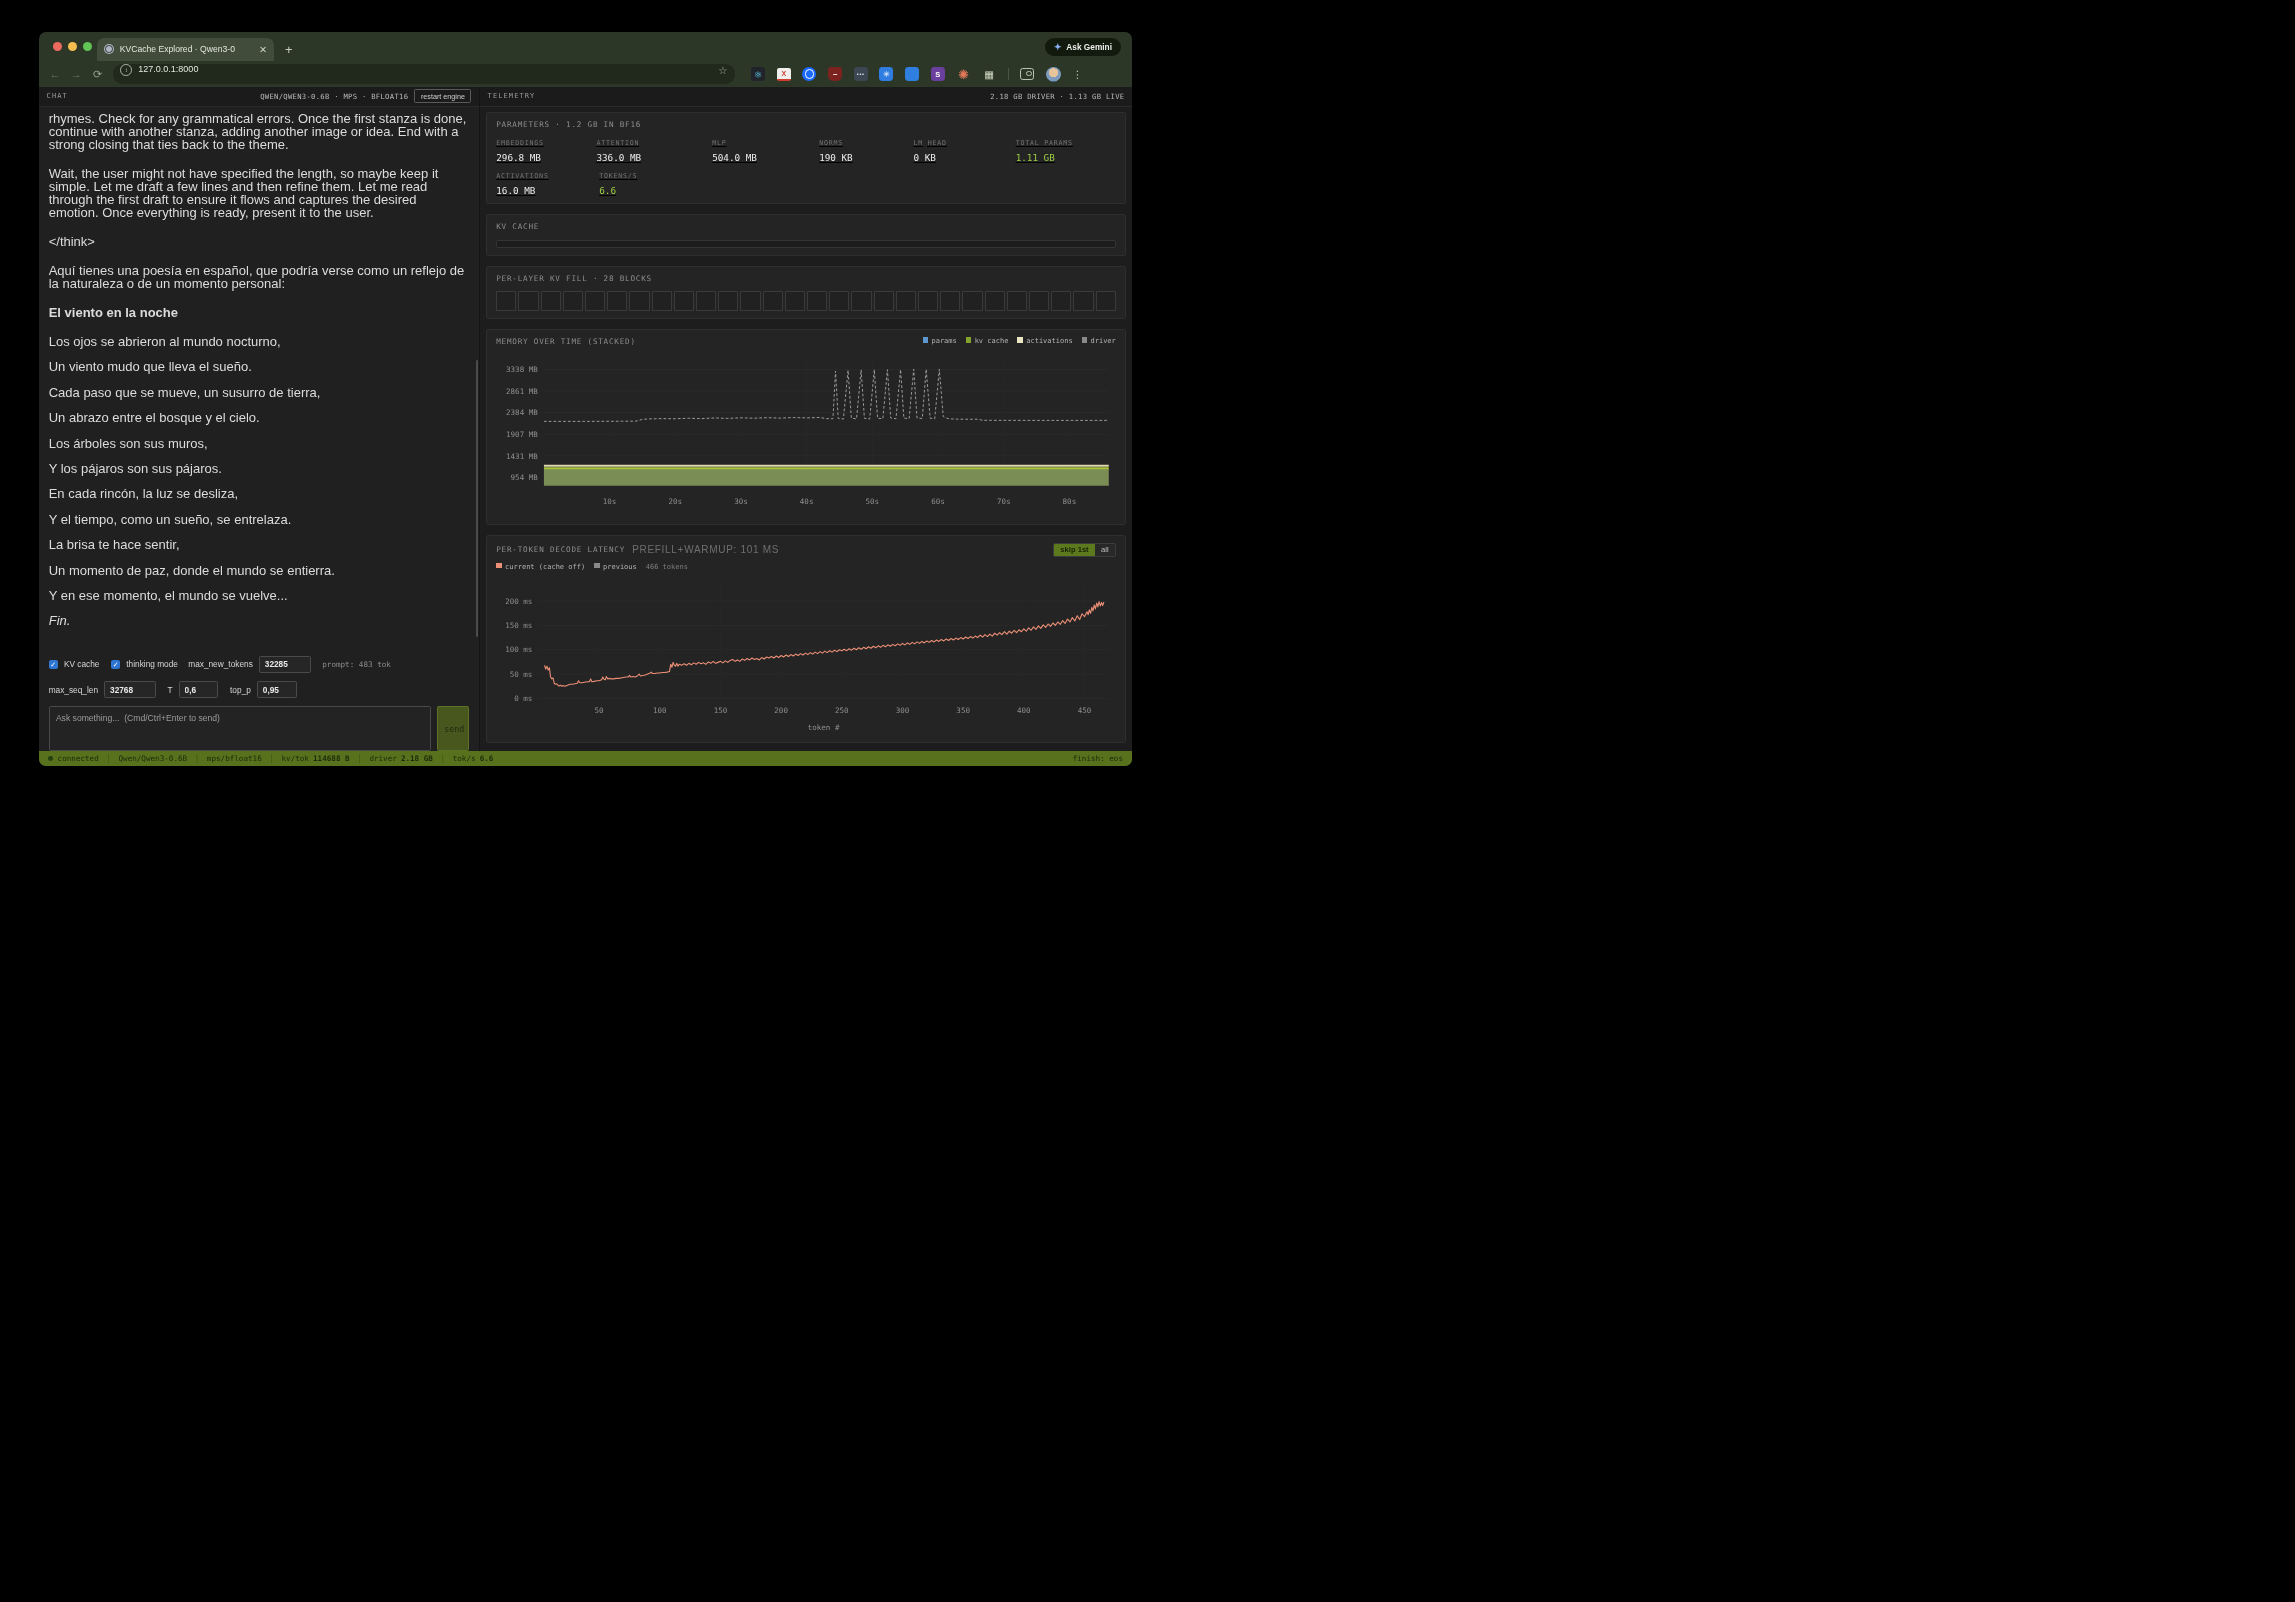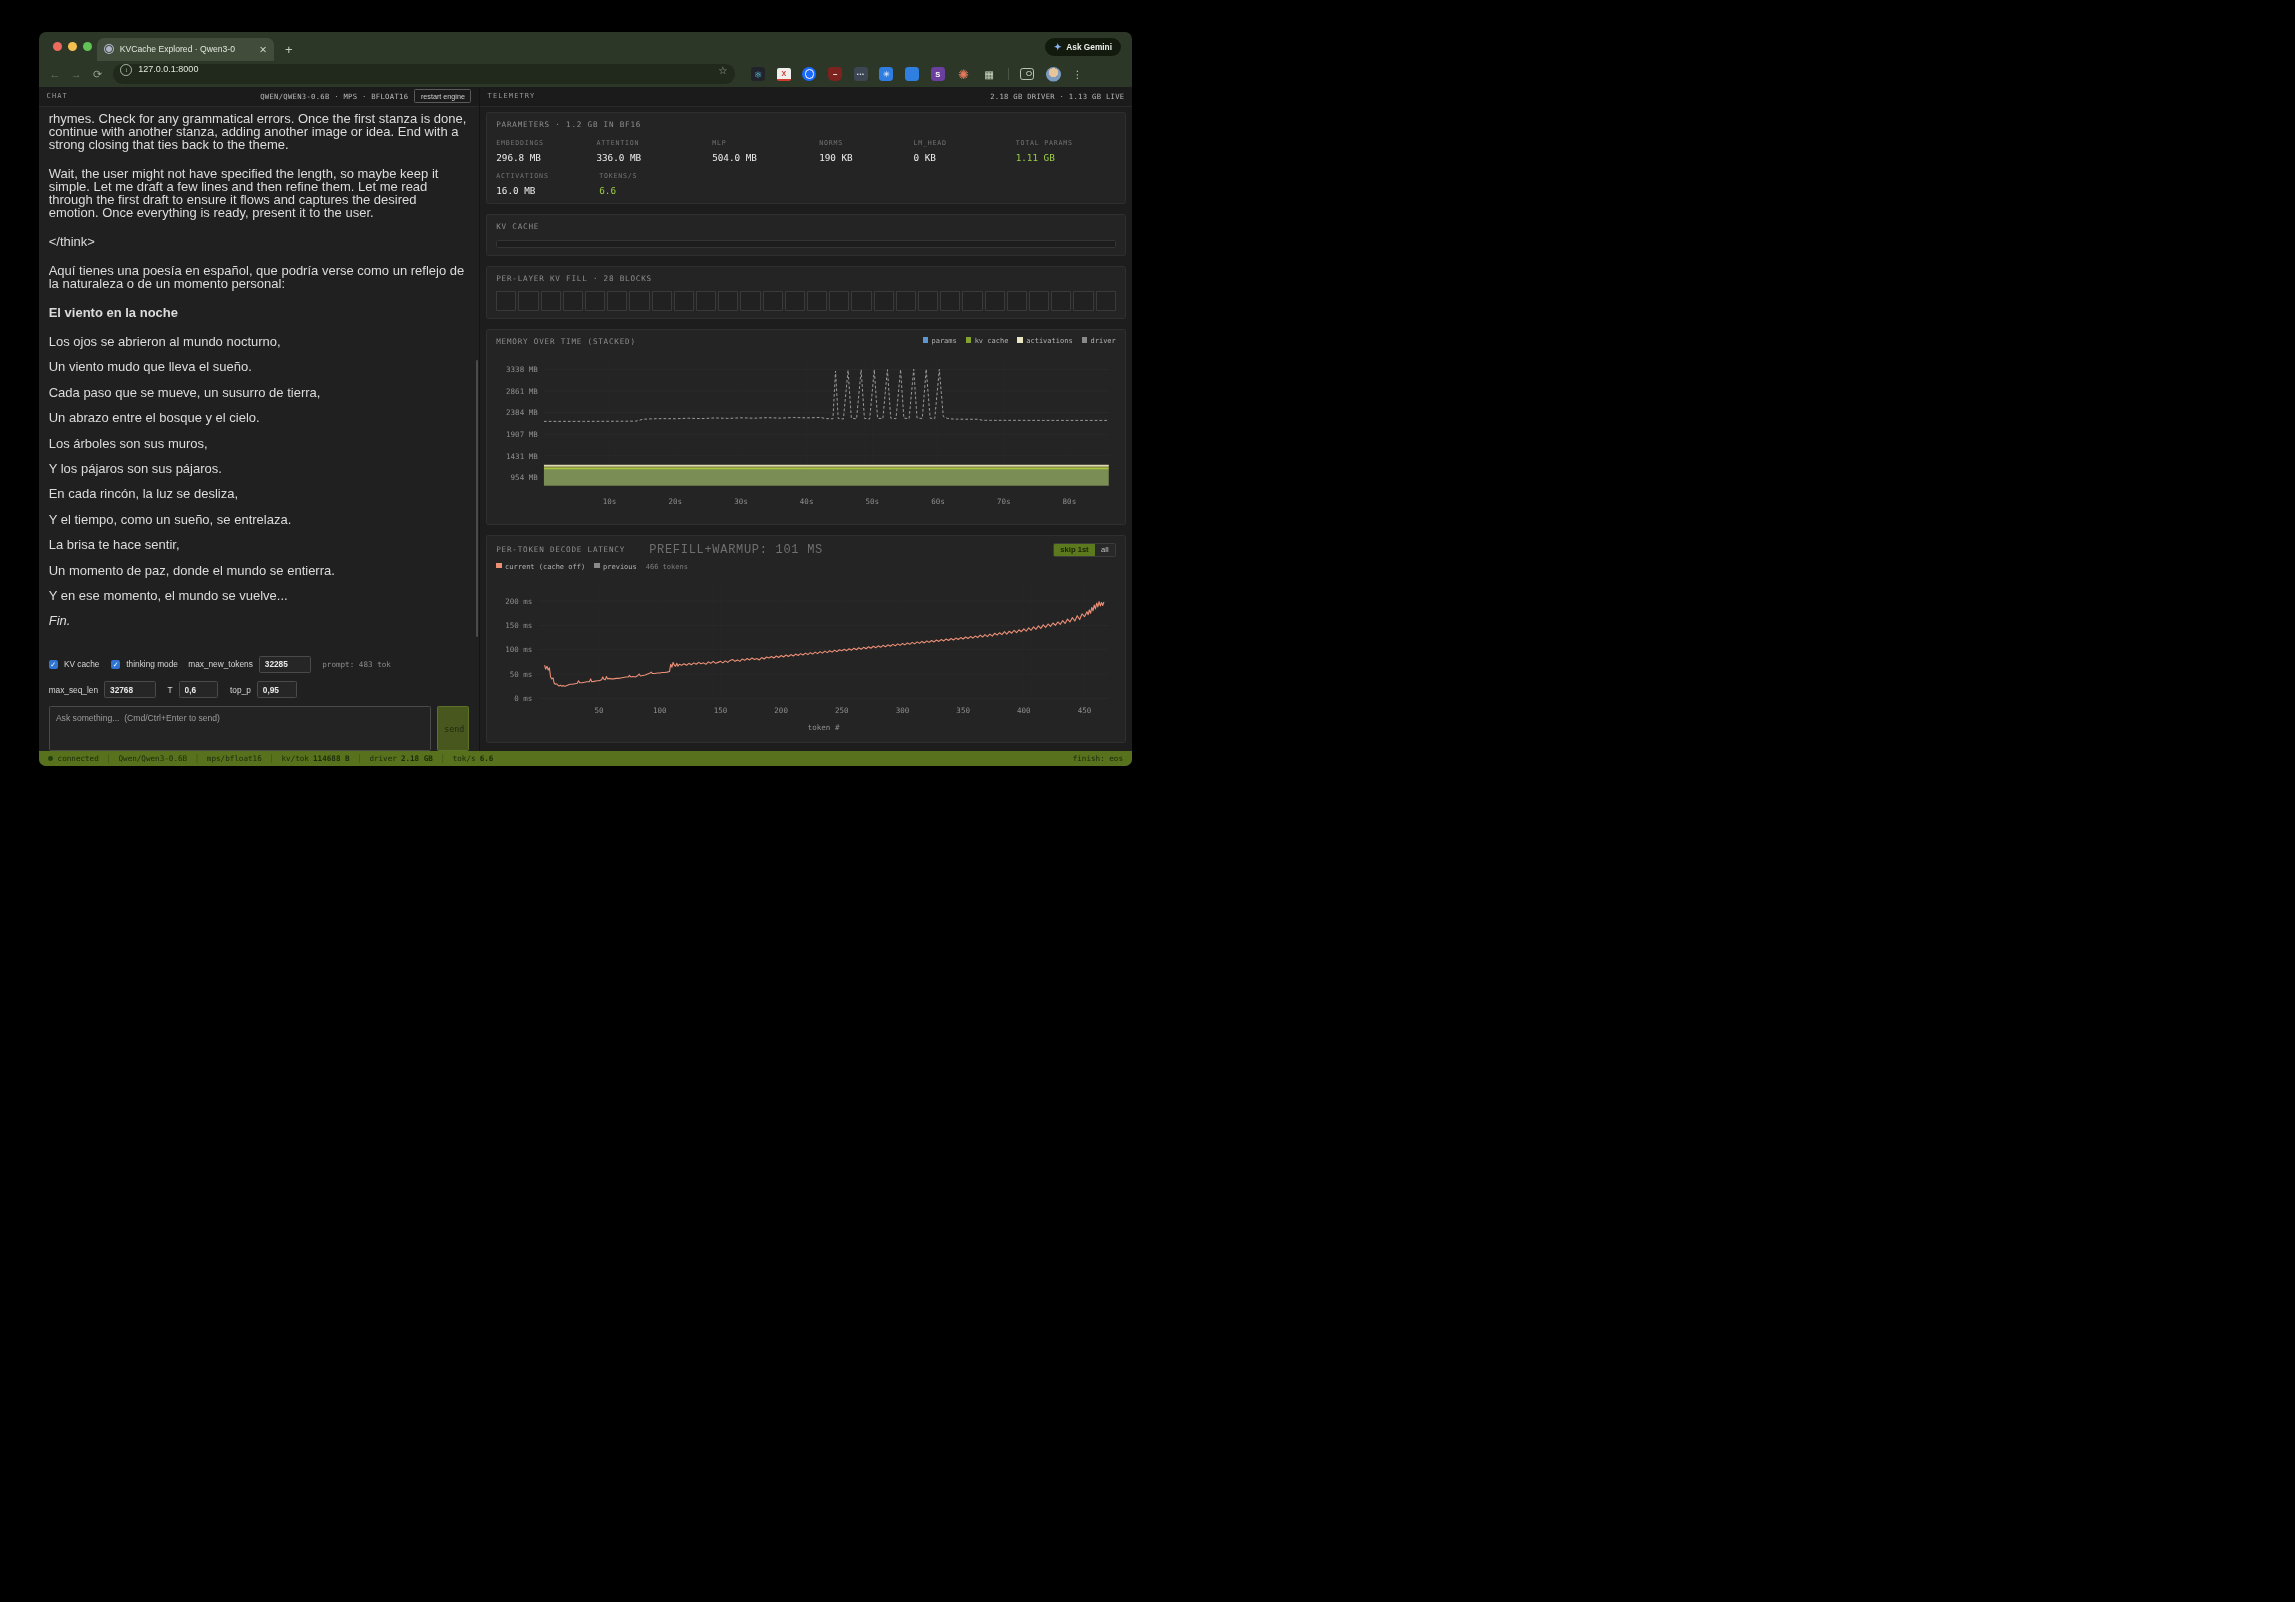--- a/index.html
+++ b/index.html
@@ -73,22 +73,22 @@
   .statusbar{position:absolute;left:0;right:0;bottom:0;height:15px;background:#57711d;display:flex;align-items:center;padding:0 9px;font-family:"DejaVu Sans Mono",monospace;font-size:7.6px;color:#1c2a0b;gap:48px;}
   .st-items{display:flex;align-items:center;}
   .st-sep{color:#405416;margin:0 7.6px;}
   .st-dot{width:4.8px;height:4.8px;border-radius:50%;background:#24400f;margin-right:4.8px;}
   .st-val{font-weight:bold;margin-left:4.1px;}
   .st-finish{margin-left:auto;}
   
   .tcards{flex:1;padding:5.5px 6.2px;overflow:hidden;}
   .card{background:#242424;border:0.7px solid #2f2f2f;border-radius:2.1px;margin-bottom:9.7px;padding:7px 9px;}
   .card-title{font-family:"DejaVu Sans Mono",monospace;font-size:7.6px;letter-spacing:0.8px;color:#8f8f8f;}
-  .card-sub{font-family:Liberation Mono, monospace;font-size:12px;letter-spacing:0.7px;color:#6f6f6f;margin-left:24px;}
-  .stats{display:flex;margin-top:10.3px;}
+  .card-sub{font-family:Liberation Sans, sans-serif;font-size:10px;letter-spacing:0.7px;color:#6f6f6f;margin-left:7px;}
+  .stats{display:flex;margin-top:10.3px;text-decoration:underline;}
   .stat .lbl{font-family:"DejaVu Sans Mono",monospace;font-size:6.6px;letter-spacing:0.8px;color:#757575;margin-bottom:4.8px;}
   .stat .val{font-family:"DejaVu Sans Mono",monospace;font-size:9.3px;color:#ececec;}
   .stat .val.accent{color:#9ccd44;}
   .kvbar{margin-top:9px;height:6.2px;background:#1d1d1d;border:0.7px solid #343434;border-radius:1.4px;}
   .blocks{margin-top:8.3px;display:flex;gap:2.1px;}
   .blk{flex:1;height:18px;background:#212121;border:0.7px solid #3a3a3a;border-radius:0.7px;}
   .chart-hdr{display:flex;align-items:center;}
   .legend{display:flex;align-items:center;gap:9px;margin-left:auto;font-family:"DejaVu Sans Mono",monospace;font-size:7px;color:#b4b4b4;}
   .leg-it{display:flex;align-items:flex-start;}
   .sw{width:5.5px;height:5.5px;margin-right:3.4px;flex:none;}

